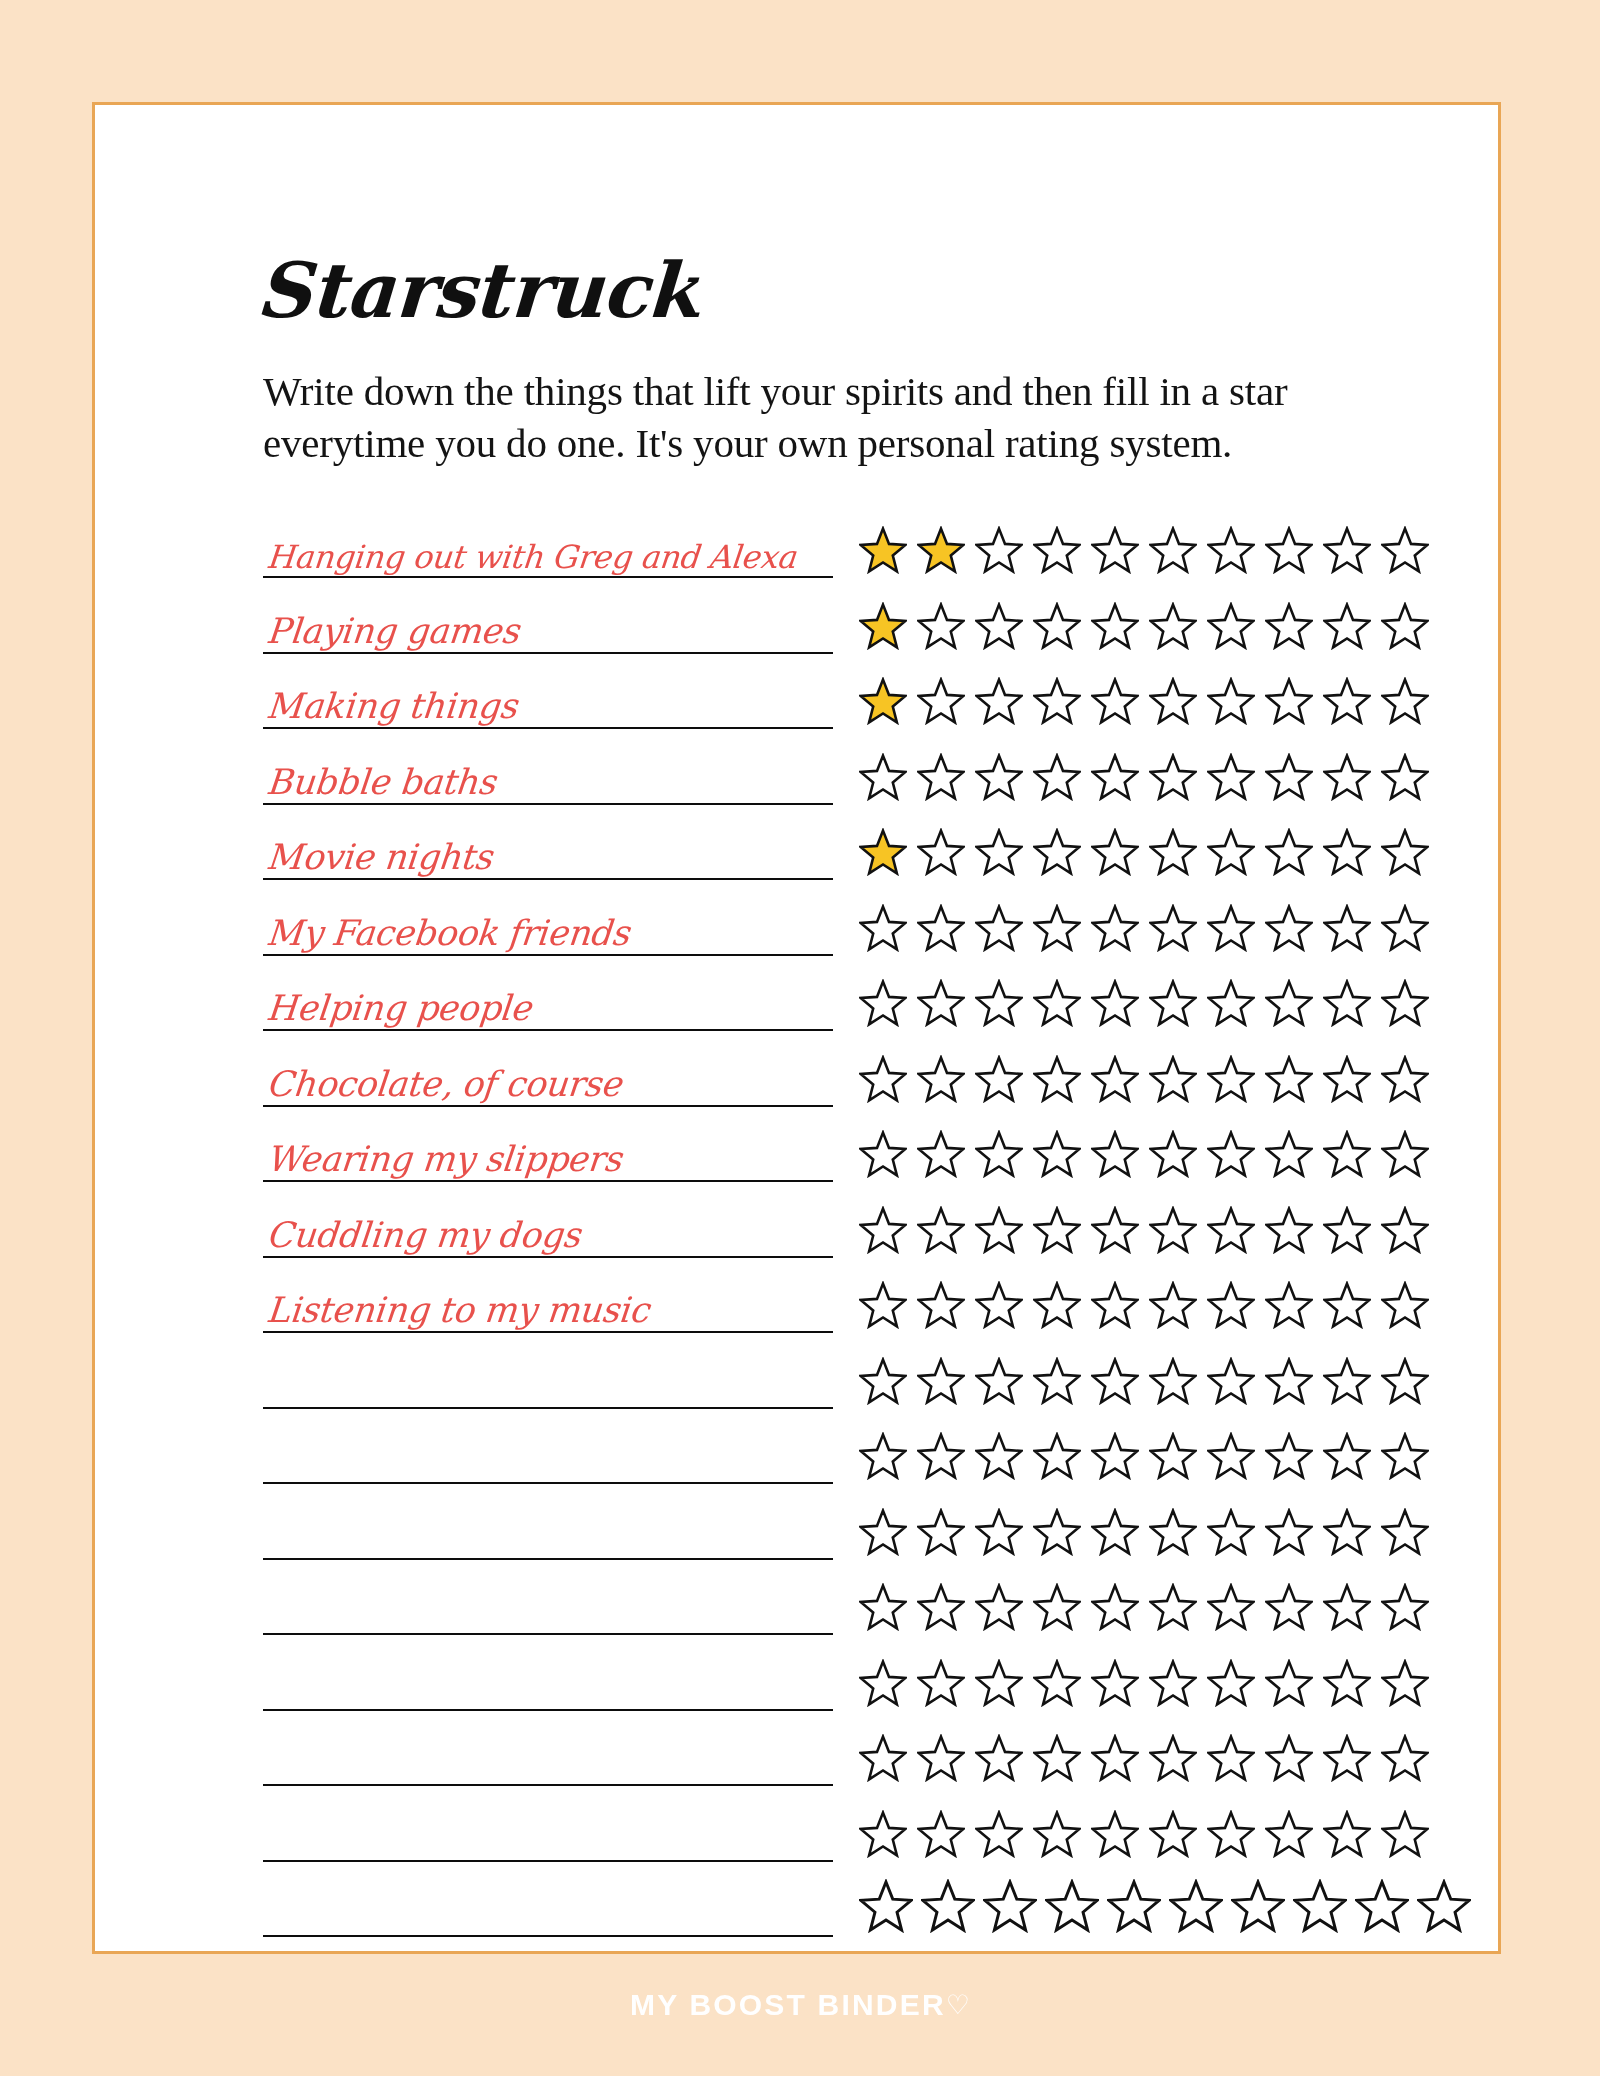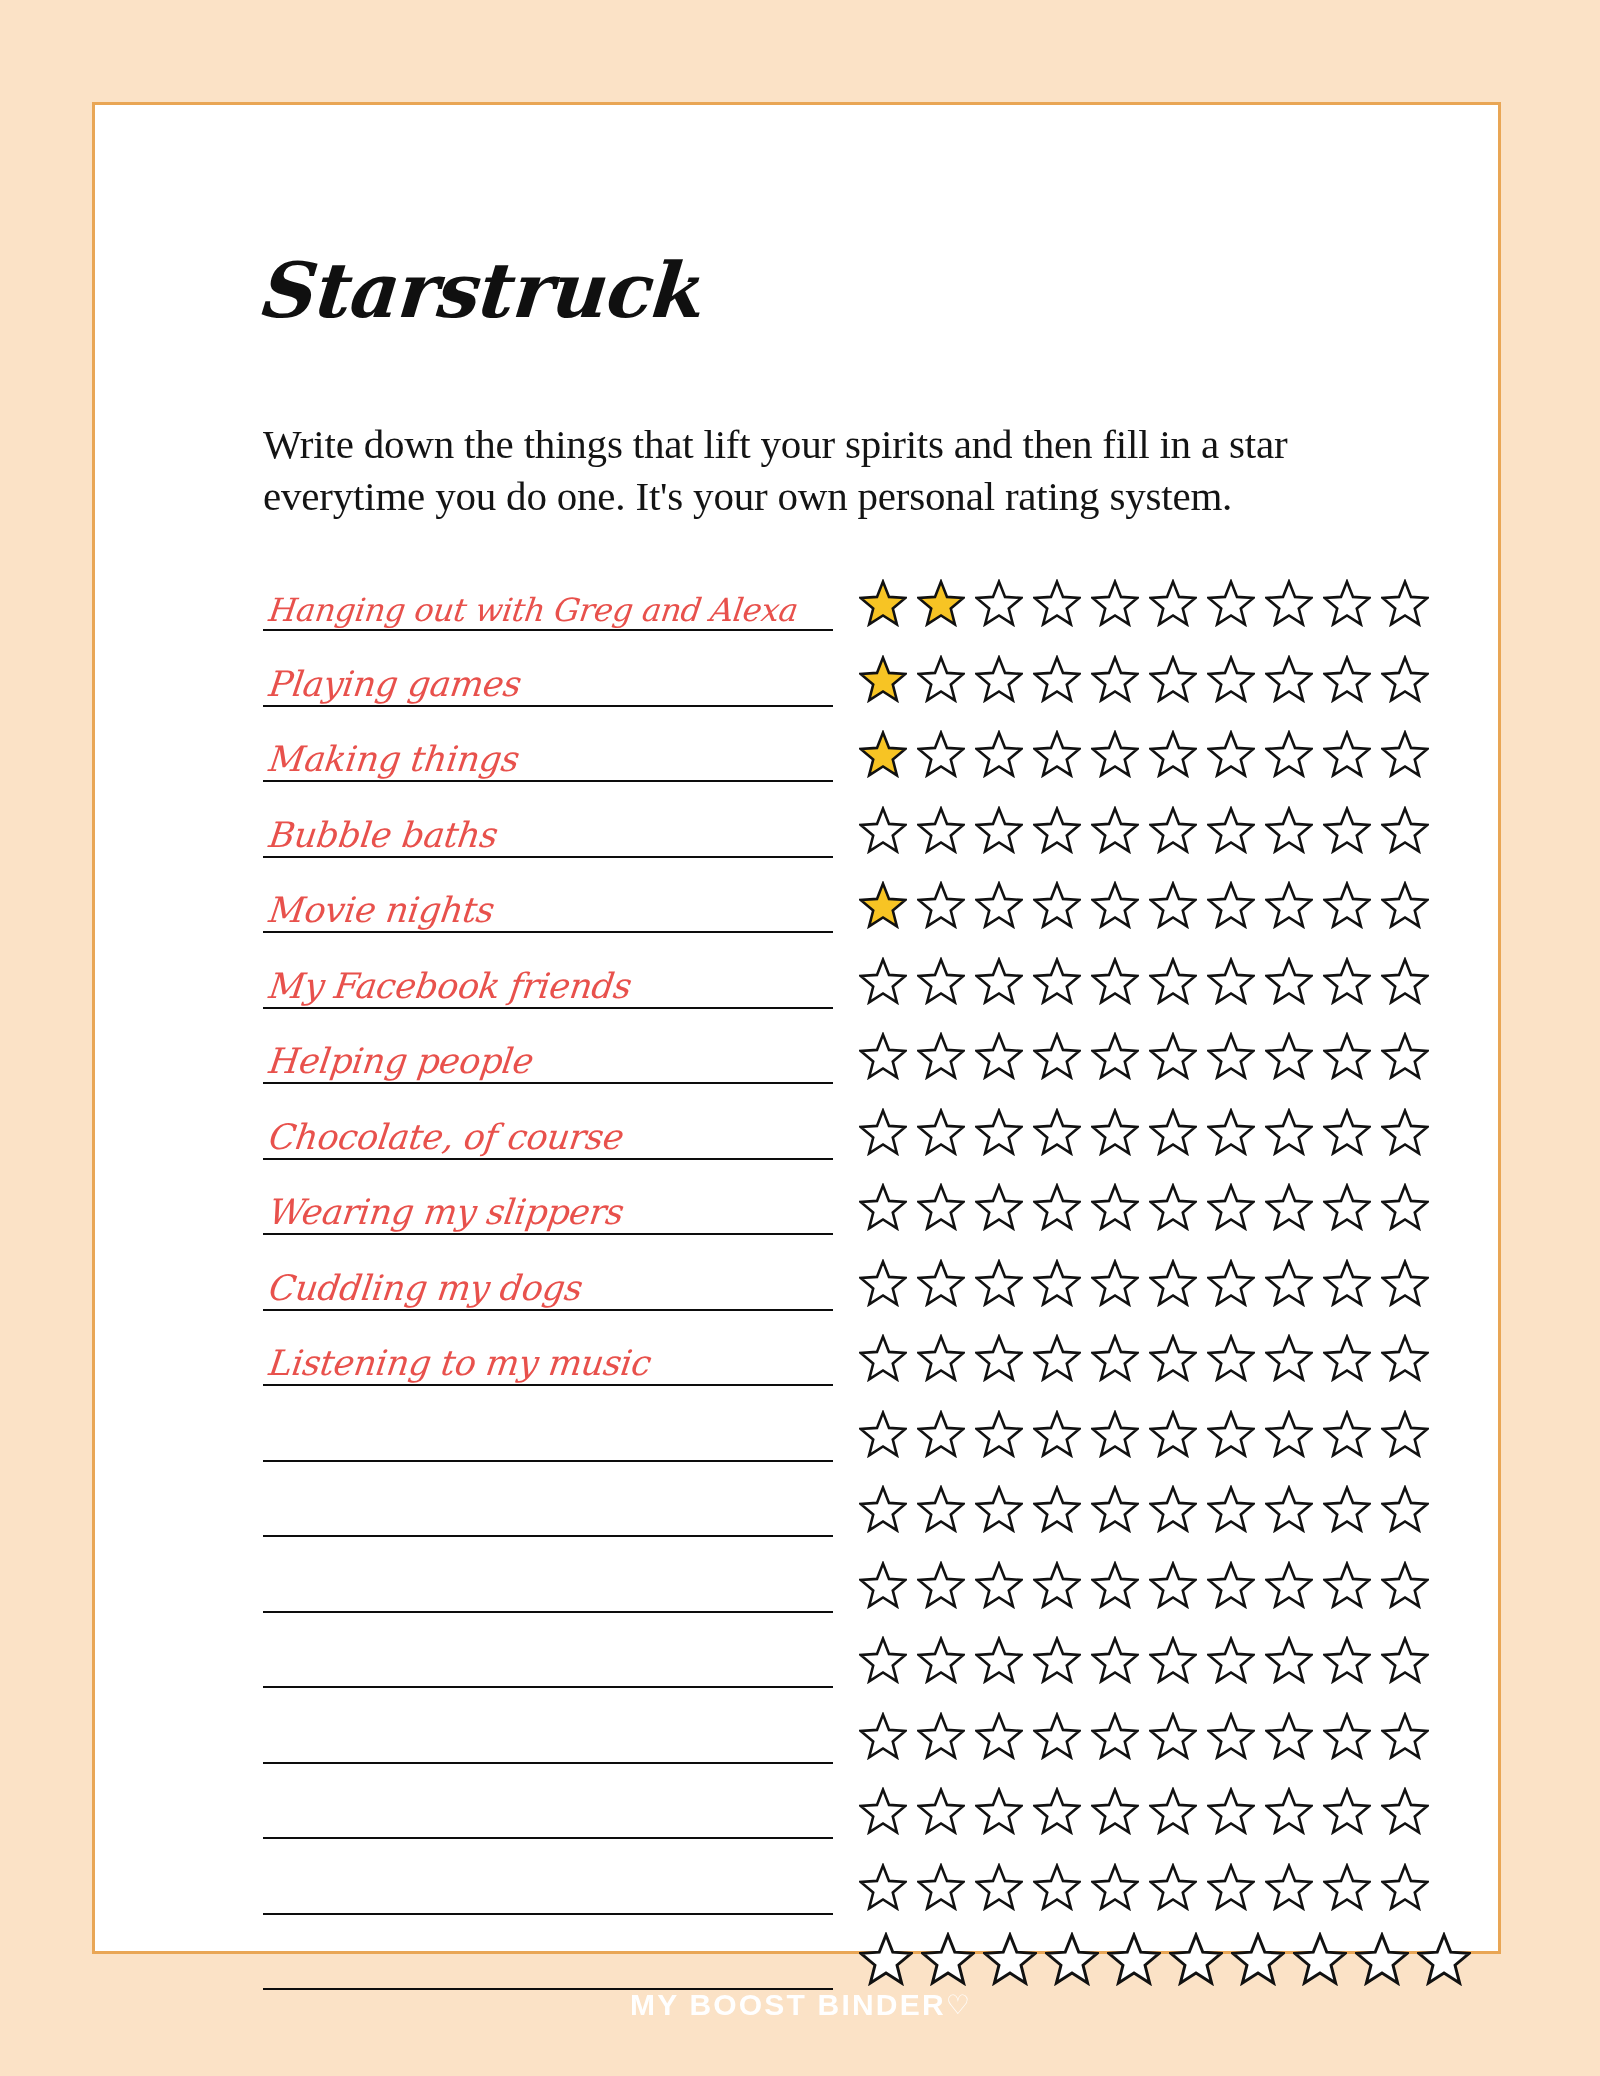--- a/index.html
+++ b/index.html
@@ -53,21 +53,21 @@
     letter-spacing: -1px;
     line-height: 1;
     margin: 0 0 0 -4px;
     transform: skewX(-6deg);
     transform-origin: left bottom;
     white-space: nowrap;
   }
 
   
   .intro {
-    margin-top: 89px;
+    margin-top: 36px;
     font-family: "Liberation Serif", serif;
     font-size: 41px;
     line-height: 1.28;
     color: #141414;
     width: 1190px;
     letter-spacing: -0.2px;
   }
 
   
   .rows {

